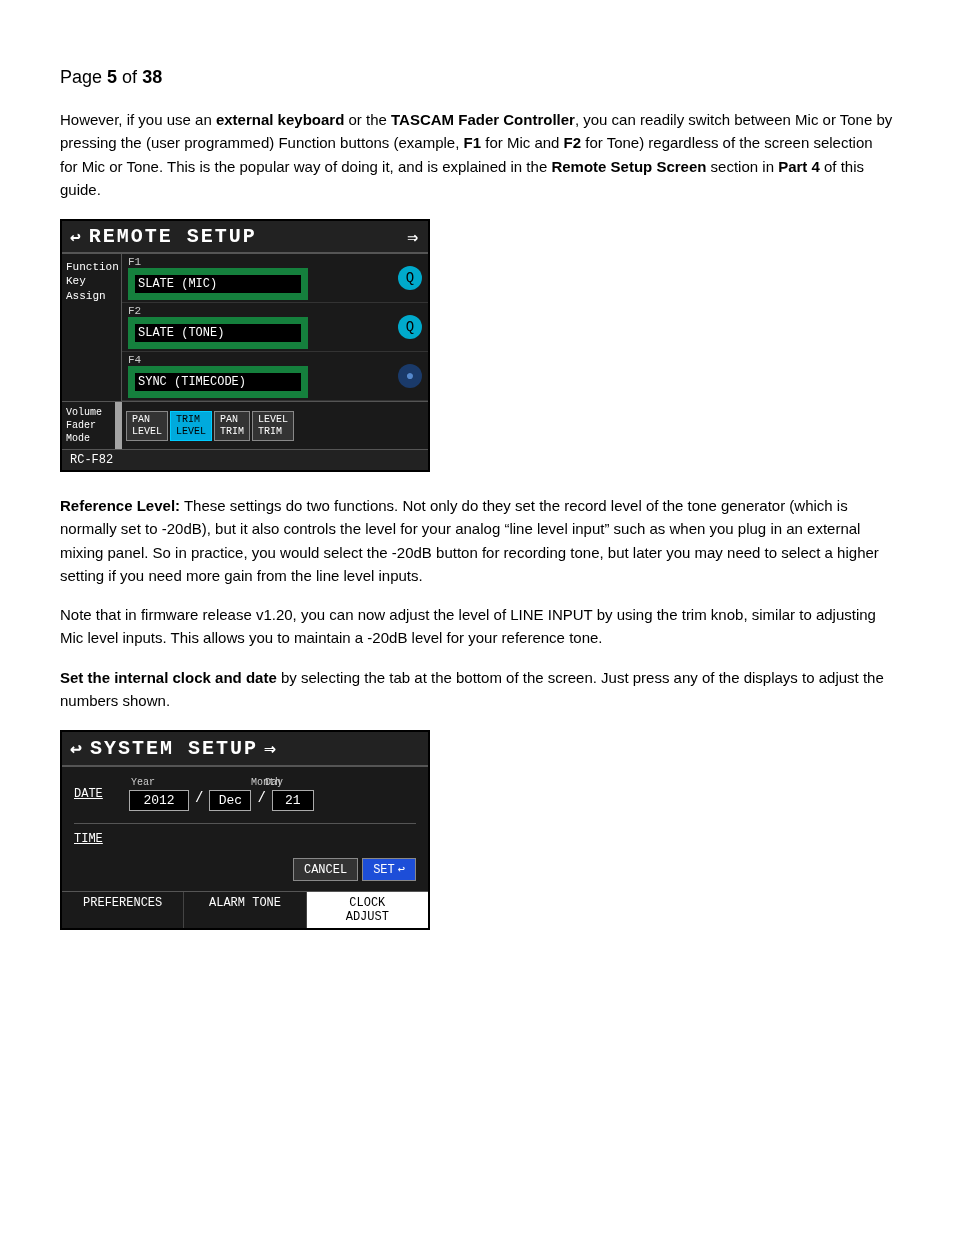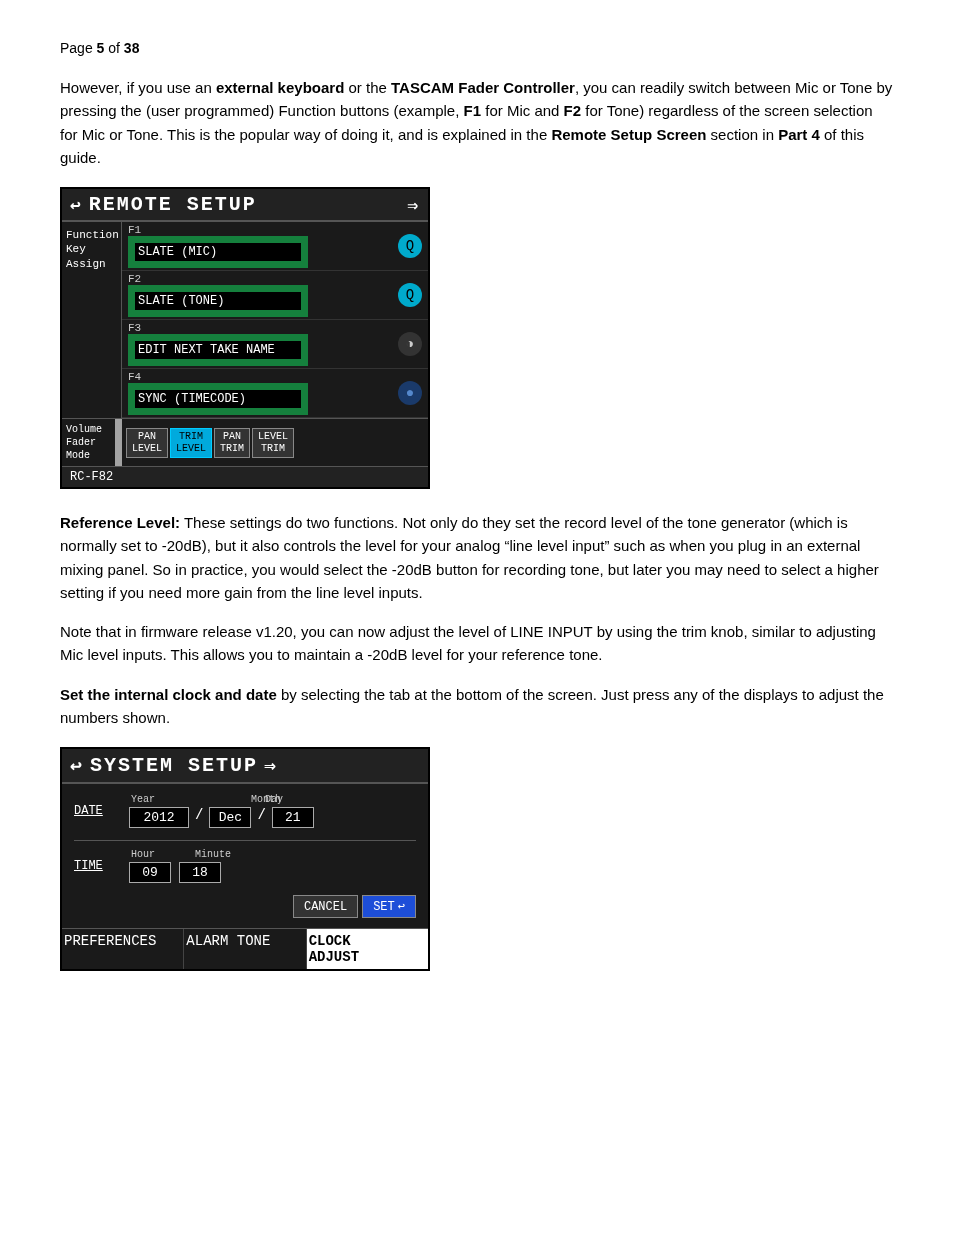--- a/index.html
+++ b/index.html
@@ -6,22 +6,23 @@
     body {
       background: #fff;
       font-family: Arial, Helvetica, sans-serif;
       font-size: 15px;
       color: #000;
       padding: 40px 60px;
       width: 954px;
       min-height: 1235px;
     }
     .page-info {
-      font-size: 14px;
+      font-size: 18px;
       margin-bottom: 20px;
+      margin-top: 27px;
     }
     .page-info strong { font-weight: bold; }
     .body-text {
       line-height: 1.55;
       margin-bottom: 16px;
       font-size: 15px;
     }
     .body-text strong { font-weight: bold; }
 
     
@@ -134,21 +135,21 @@
       align-items: center;
       flex: 1;
     }
     .vfm-btn {
       font-family: 'Courier New', monospace;
       font-size: 10px;
       padding: 2px 5px;
       border: 1px solid #888;
       background: #333;
       color: #fff;
-      text-align: center;
+      text-align: left;
       line-height: 1.2;
       white-space: nowrap;
     }
     .vfm-btn.active {
       background: #00aadd;
       color: #000;
       border-color: #00ccff;
     }
     .screen-footer {
       background: #222;
@@ -260,33 +261,33 @@
       gap: 3px;
     }
     .sys-footer {
       display: flex;
       background: #111;
       border-top: 1px solid #555;
       gap: 0;
     }
     .sys-footer-btn {
       flex: 1;
-      text-align: left;
+      text-align: center;
       font-family: 'Courier New', monospace;
-      font-size: 14px;
+      font-size: 12px;
       color: #fff;
       padding: 4px 2px;
       border-right: 1px solid #444;
       background: #1a1a1a;
     }
     .sys-footer-btn:last-child { border-right: none; }
     .sys-footer-btn.active-tab {
       background: #fff;
       color: #000;
-      font-weight: bold;
+      font-weight: normal;
     }
     .sublabel-date { width: 62px; }
     .sublabel-month { width: 42px; padding-left: 44px; }
     .sublabel-day { width: 30px; }
     .sublabel-hour { width: 50px; }
     .sublabel-minute { width: 42px; }
   </style>
 </head>
 <body>
 
@@ -320,27 +321,20 @@
       </div>
 
       <div class="screen-row">
         <div class="screen-row-content">
           <div class="row-label">F2</div>
           <div class="row-value">SLATE (TONE)</div>
         </div>
         <div class="row-icon icon-cyan">Q</div>
       </div>
 
-      <div class="screen-row">
-        <div class="screen-row-content">
-          <div class="row-label">F3</div>
-          <div class="row-value">EDIT NEXT TAKE NAME</div>
-        </div>
-        <div class="row-icon icon-dark">◑</div>
-      </div>
 
       <div class="screen-row">
         <div class="screen-row-content">
           <div class="row-label">F4</div>
           <div class="row-value">SYNC (TIMECODE)</div>
         </div>
         <div class="row-icon icon-blue-dark">●</div>
       </div>
     </div>
   </div>
@@ -396,30 +390,20 @@
             <div class="sys-input-box">21</div>
           </div>
         </div>
       </div>
     </div>
     <hr class="sys-divider">
 
     <div class="sys-field-group">
       <div class="sys-field-row">
         <div class="sys-label">TIME</div>
-        <div class="sys-inputs">
-          <div class="sys-sublabels">
-            <span class="sublabel-hour">Hour</span>
-            <span class="sublabel-minute">Minute</span>
-          </div>
-          <div class="sys-values">
-            <div class="sys-input-box">09</div>
-            <div class="sys-input-box" style="margin-left:4px;">18</div>
-          </div>
-        </div>
       </div>
     </div>
 
     <div class="sys-action-row">
       <button class="sys-action-btn">CANCEL</button>
       <button class="sys-action-btn set">
         <span>SET</span>
         <span>↩</span>
       </button>
     </div>

